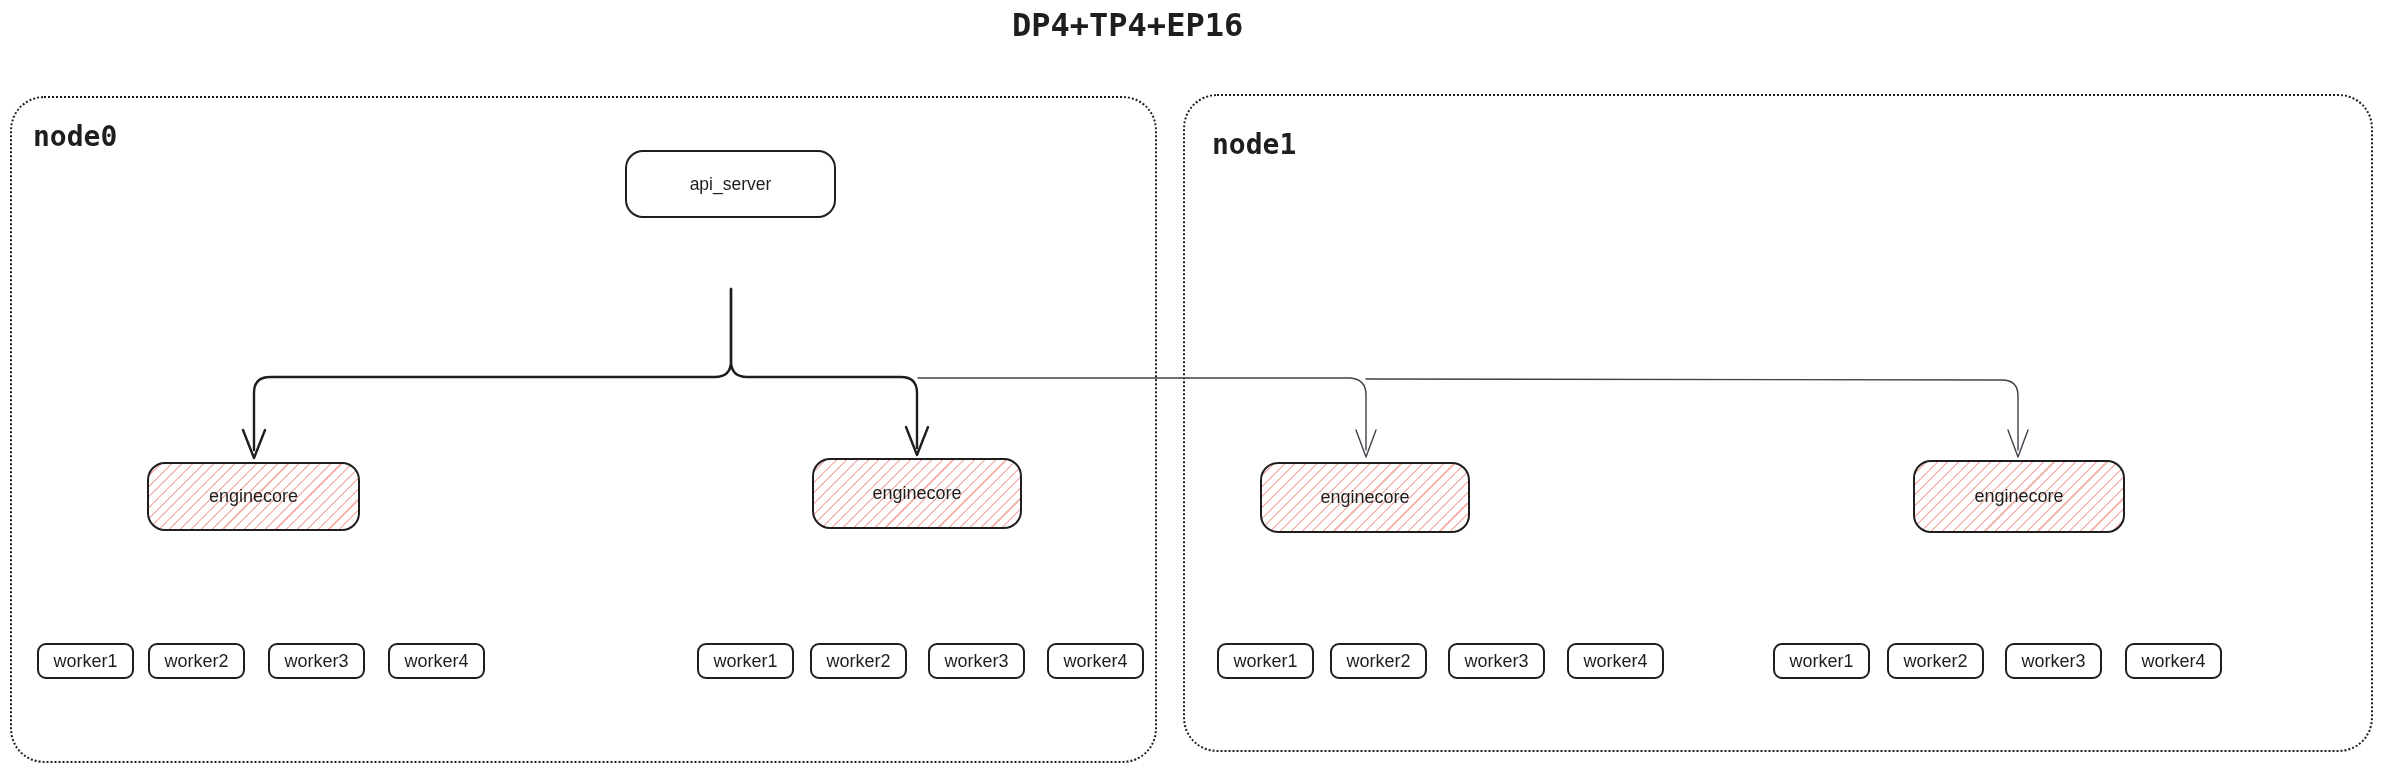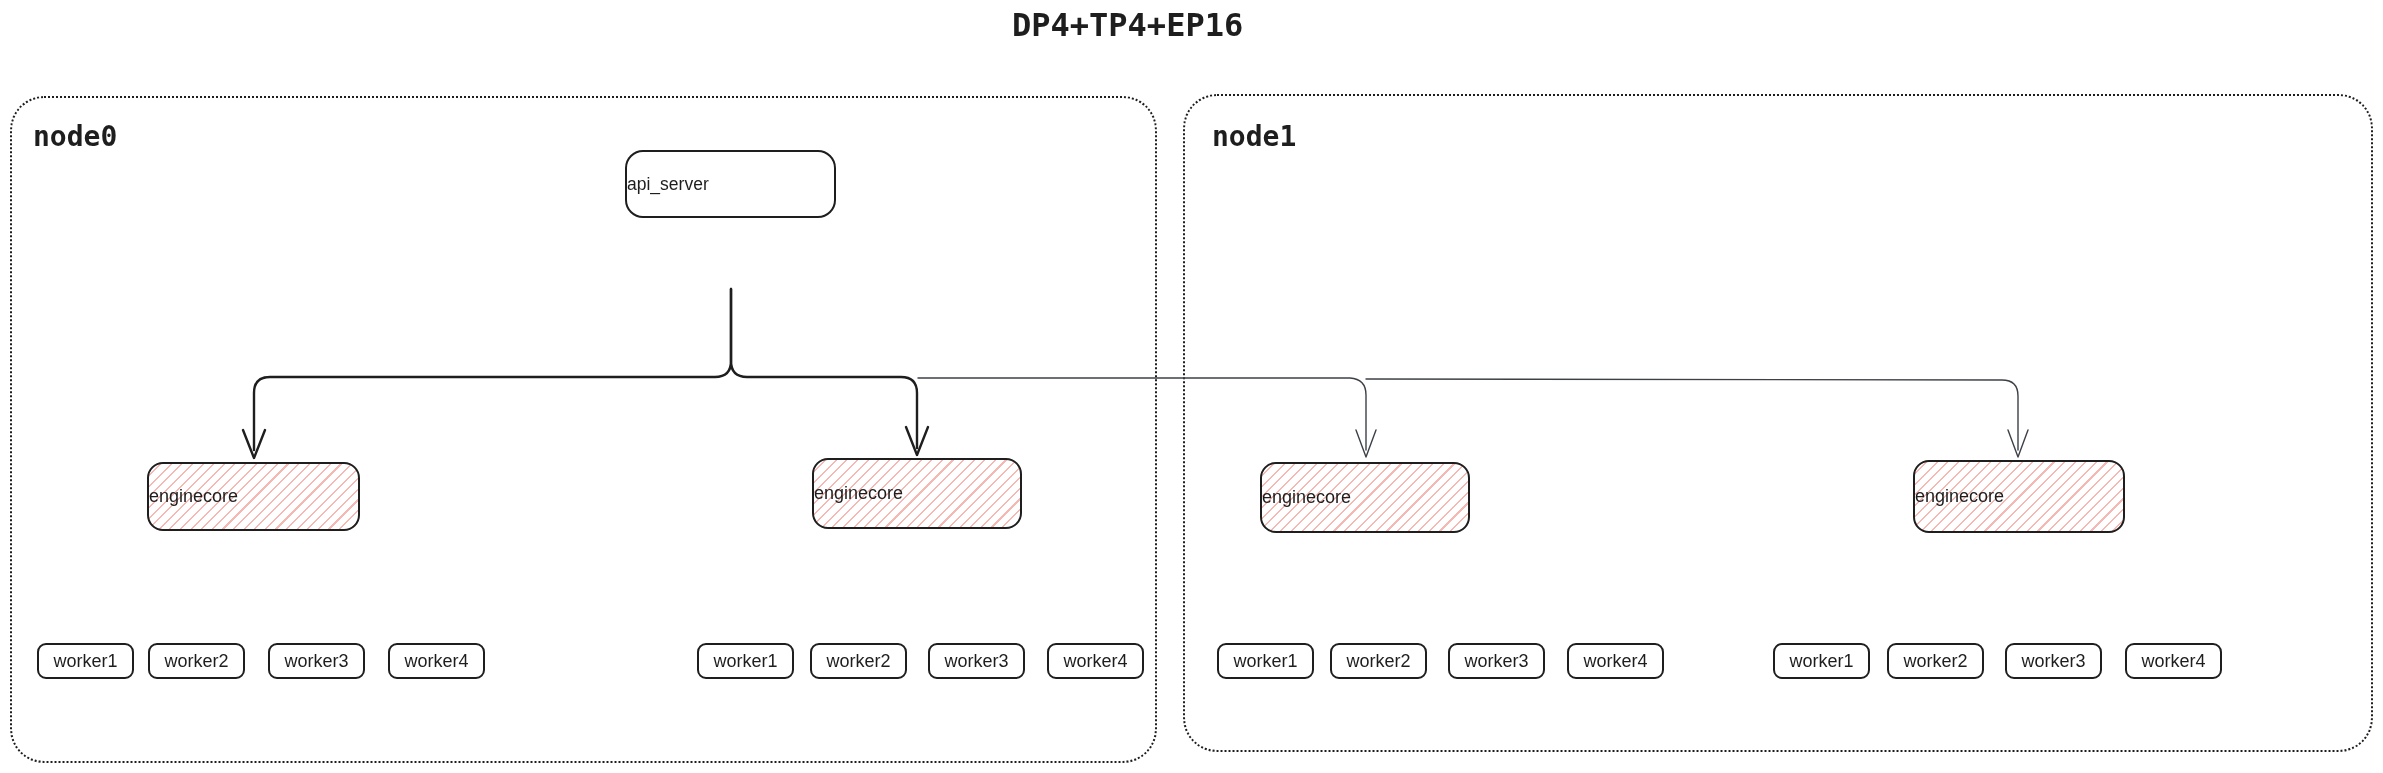--- a/index.html
+++ b/index.html
@@ -17,31 +17,30 @@
   }
   .node-box{
     border:2.5px dotted var(--ink); border-radius:34px; background:transparent; box-sizing:border-box;
   }
   .node-label{
     font-family:"DejaVu Sans Mono", monospace; font-weight:bold; font-size:28px;
     color:var(--ink); white-space:nowrap;
   }
   .shape{
     box-sizing:border-box; border:2.5px solid var(--ink); border-radius:18px;
-    display:flex; align-items:center; background:#fff;
+    display:flex; align-items:center; justify-content:center; background:#fff;
   }
   .shape .lbl{font-size:17.5px; color:var(--ink); white-space:nowrap;}
   .hatch-green{
     background:repeating-linear-gradient(135deg, var(--green-hatch) 0, var(--green-hatch) 1.6px,
       transparent 1.6px, transparent 7.5px) #fff;
   }
   .hatch-red{
     background:repeating-linear-gradient(135deg, var(--red-hatch) 0, var(--red-hatch) 1.5px,
       transparent 1.5px, transparent 7.5px) #fff;
-    border-radius:16px;
   }
   .enginecore .lbl{font-size:18px;}
   .worker{
     box-sizing:border-box; border:2px solid var(--ink); border-radius:9px; background:#fff;
     display:flex; align-items:center; justify-content:center;
     width:97px; height:36px; top:643px;
   }
   .worker .lbl{font-size:18px; color:var(--ink); white-space:nowrap;}
   svg.wires{position:absolute; left:0; top:0; pointer-events:none;}
 </style>
@@ -49,21 +48,21 @@
 <body>
 
 <div class="canvas">
 
   <div class="abs diagram-title" style="left:1012px; top:6px;">DP4+TP4+EP16</div>
 
   <div class="abs node-box" style="left:10px; top:96px; width:1147px; height:667px;"></div>
   <div class="abs node-label" style="left:33px; top:120px;">node0</div>
 
   <div class="abs node-box" style="left:1183px; top:94px; width:1190px; height:658px;"></div>
-  <div class="abs node-label" style="left:1212px; top:120px;">node1</div>
+  <div class="abs node-label" style="left:1212px; top:128px;">node1</div>
 
   <svg class="wires" width="2383" height="773" viewBox="0 0 2383 773">
     <g fill="none" stroke="#1e1e1e" stroke-width="2.4" stroke-linecap="round" stroke-linejoin="round">
       <path d="M 731 289 L 731 361 Q 731 377 715 377 L 270 377 Q 254 377 254 393 L 254 450"></path>
       <path d="M 243 430 L 254 458 L 265 430"></path>
       <path d="M 731 289 L 731 361 Q 731 377 747 377 L 901 377 Q 917 377 917 393 L 917 448"></path>
       <path d="M 906 427 L 917 455 L 928 427"></path>
     </g>
     <g fill="none" stroke="#3d4147" stroke-width="1.4" stroke-linecap="round" stroke-linejoin="round">
       <path d="M 918 378 L 1350 378 Q 1366 379 1366 395 L 1366 450"></path>

